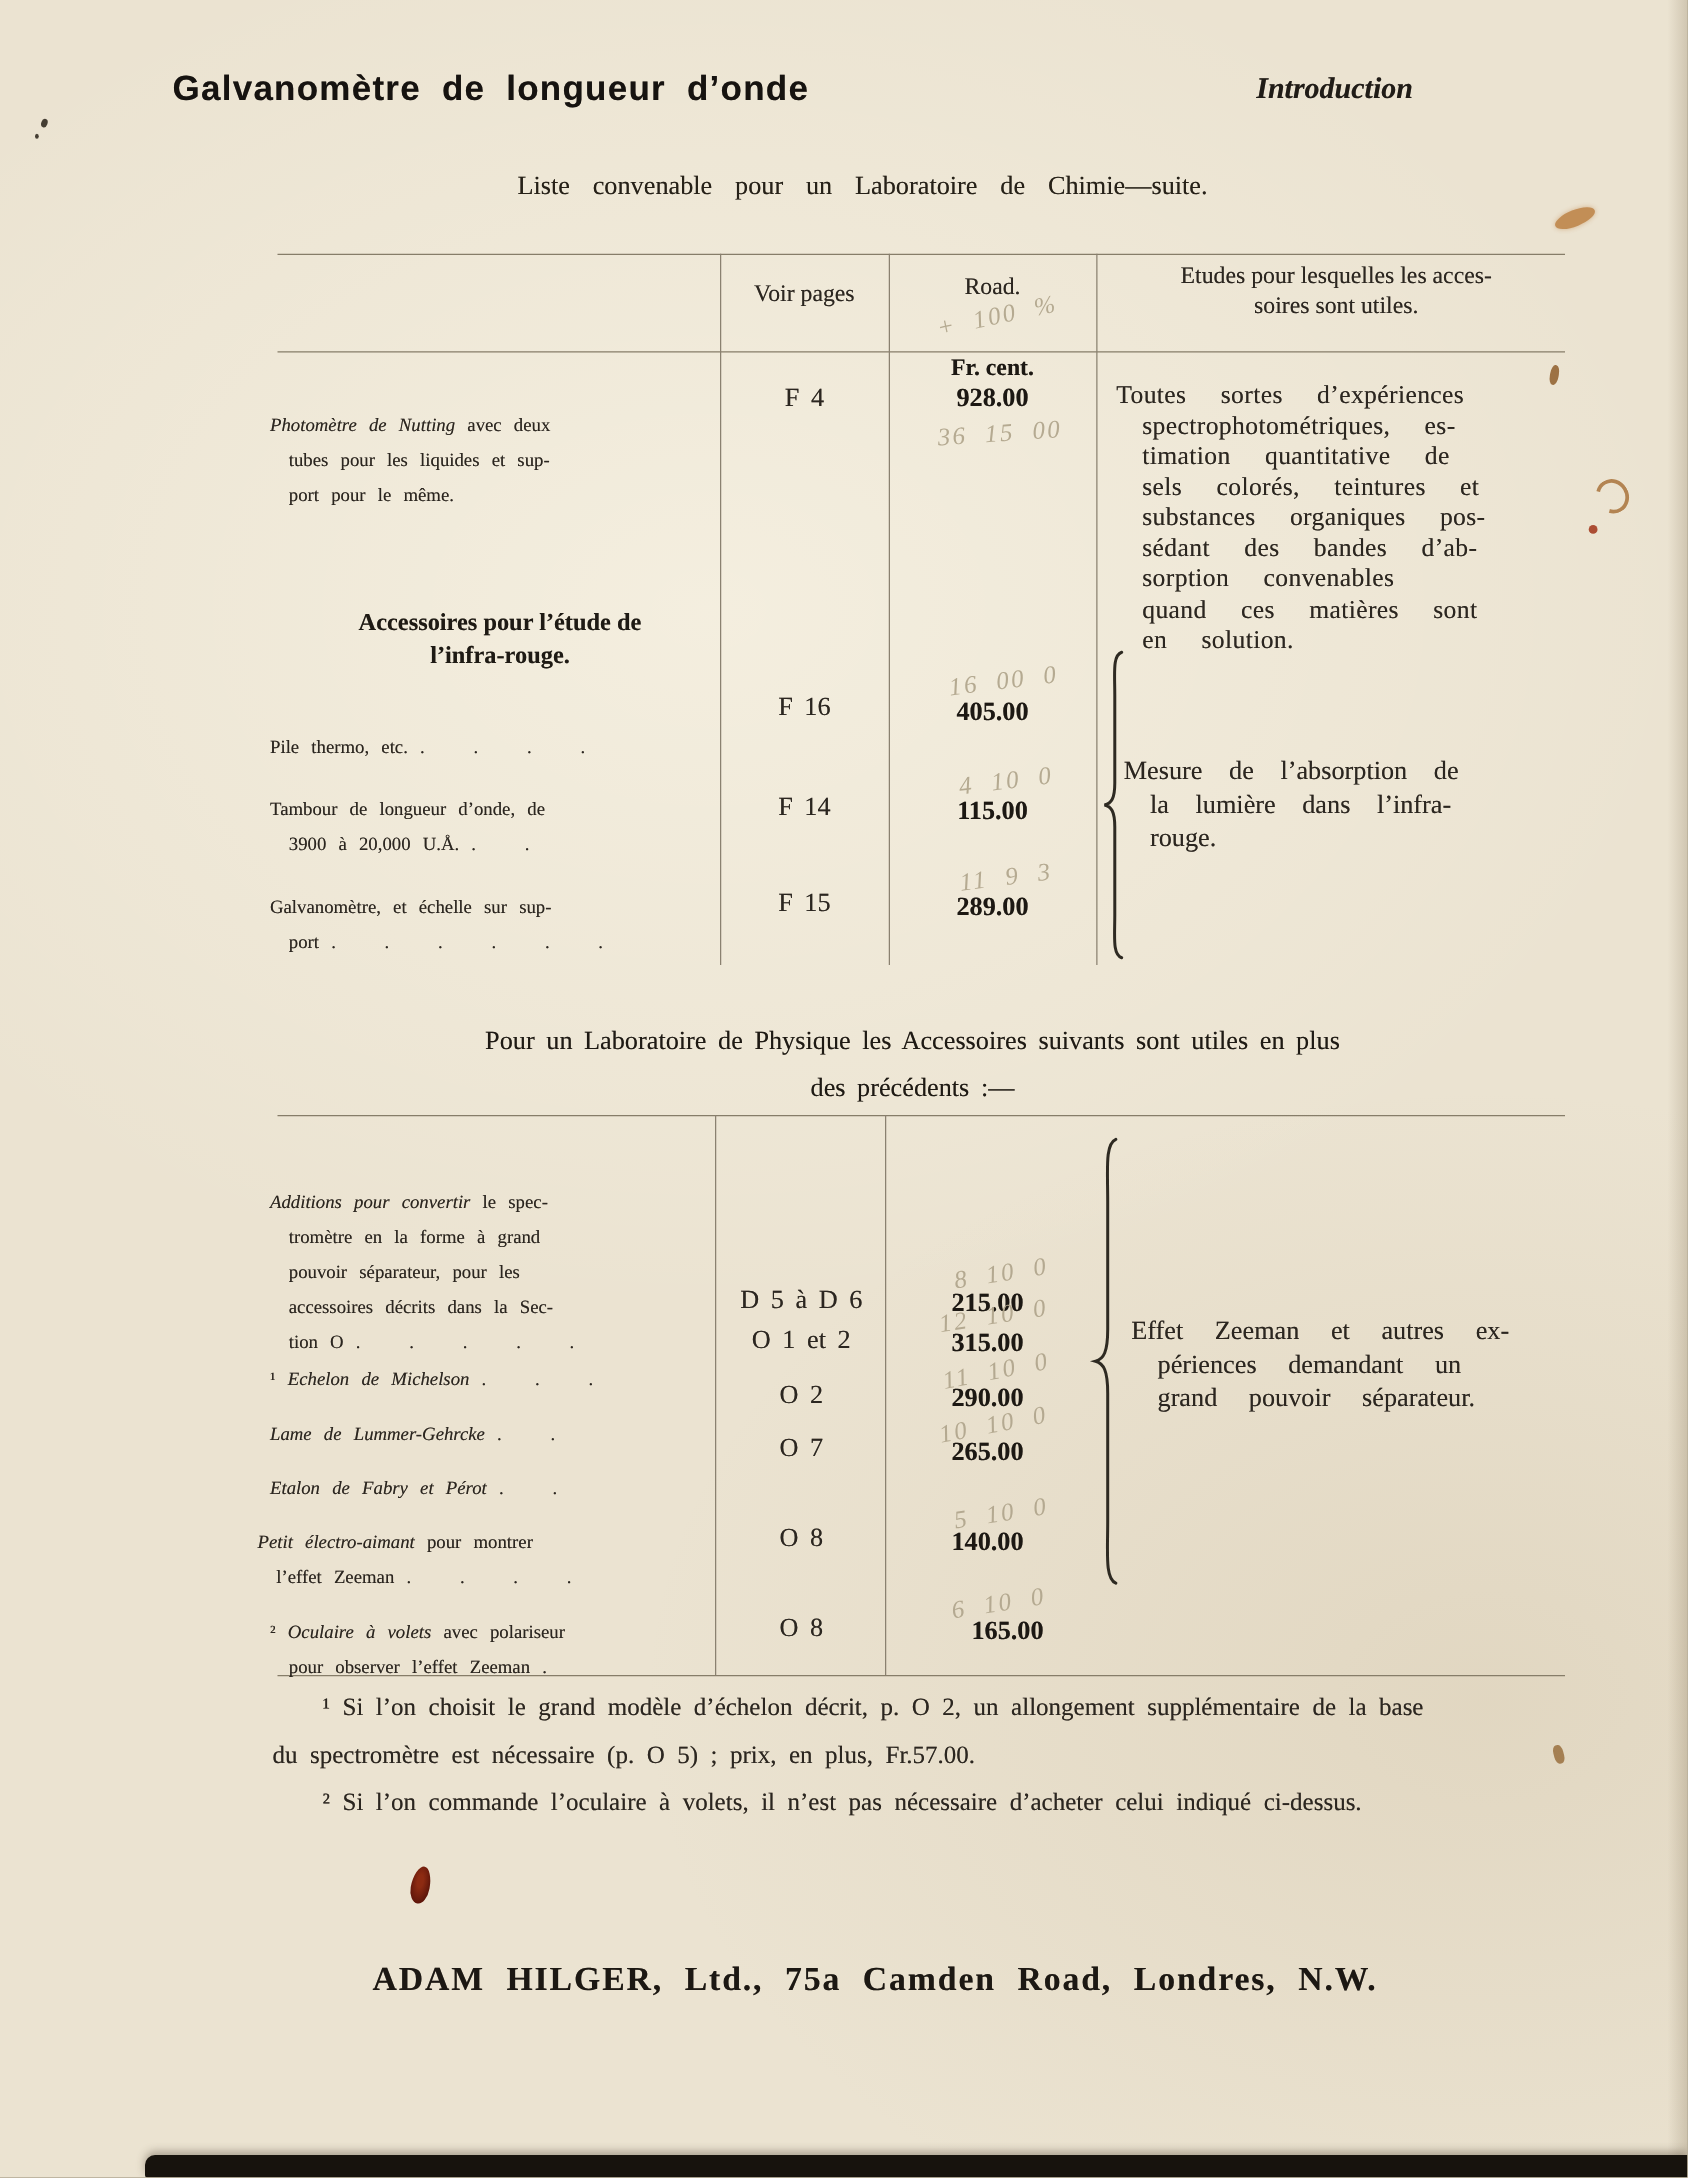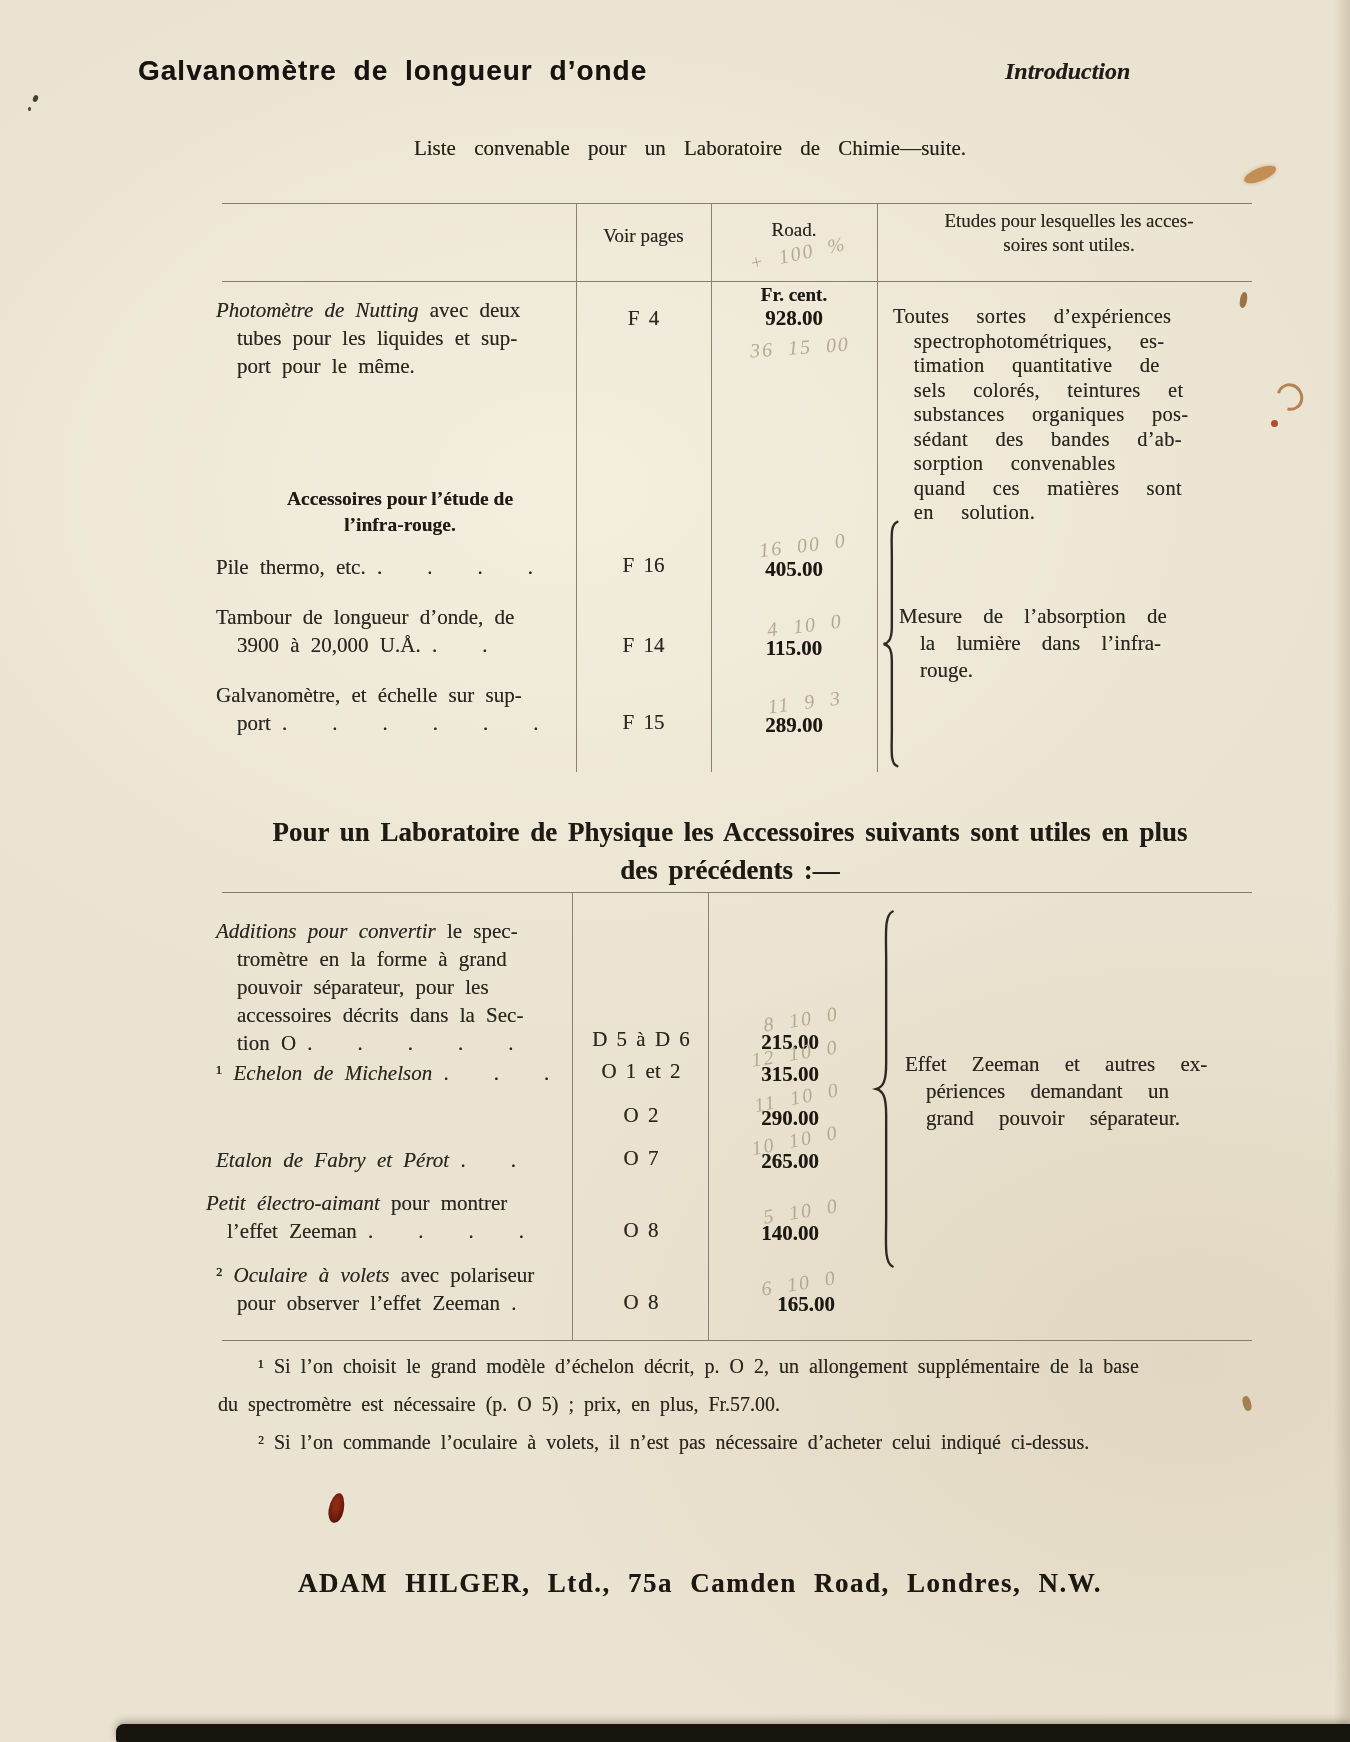--- a/index.html
+++ b/index.html
@@ -16,29 +16,29 @@
   .abs{position:absolute;}
   .pre{white-space:pre-wrap;}
   .em{font-style:italic;}
   .ctr{text-align:center;}
   .rule-h{height:1px;background:#867d69;}
   .rule-v{width:1px;background:#8a8170;}
   .hdr-left{font-family:"Liberation Sans","DejaVu Sans",sans-serif;font-weight:700;font-size:28px;letter-spacing:1px;word-spacing:8px;color:#161310;}
   .hdr-right{font-weight:700;font-style:italic;font-size:24px;color:#201c17;}
   .subtitle{font-size:21px;word-spacing:13px;color:#262118;}
   .colhead{font-size:19px;line-height:23.5px;color:#2b2620;}
-  .desc{font-size:21px;line-height:28px;word-spacing:6px;}
+  .desc{font-size:15px;line-height:28px;word-spacing:6px;margin-top:31px;}
   .pages{font-size:21px;text-align:center;word-spacing:4px;}
   .price{font-weight:700;font-size:21px;color:#1c1813;text-align:center;}
   .cur{font-weight:700;font-size:19px;color:#1c1813;text-align:center;}
   .pencil{font-style:italic;font-size:20px;color:#b2a78e;letter-spacing:2px;word-spacing:7px;text-shadow:none;opacity:.95;}
   .note{font-size:20.5px;line-height:24.5px;word-spacing:22px;letter-spacing:.3px;}
   .gnote{font-size:21px;line-height:27px;word-spacing:16px;}
   .subhead{font-weight:700;font-size:19.5px;line-height:26px;color:#1e1a14;}
-  .sect{font-weight:700;font-size:27px;line-height:38px;word-spacing:4px;color:#1e1a14;}
+  .sect{font-weight:400;font-size:21px;line-height:38px;word-spacing:4px;color:#1e1a14;}
   .fn{font-size:20px;line-height:38px;word-spacing:5px;}
   .footer{font-weight:700;font-size:27px;letter-spacing:1.5px;word-spacing:9px;color:#1c1813;}
   .brace svg{display:block;width:100%;height:100%;}
   .brace path{stroke:#2e2a22;stroke-width:2.4;fill:none;stroke-linecap:round;}
   .speck{background:#453e33;border-radius:50%;}
   .blob{background:radial-gradient(ellipse at 45% 40%, #8d2b12 20%, #5f160a 70%);
         border-radius:55% 45% 50% 50%/60% 55% 45% 40%;transform:rotate(10deg);}
   .edge-shade{background:linear-gradient(to right, rgba(120,100,70,0), rgba(110,92,62,.22));}
   .bottom-strip{background:#17130d;border-radius:8px 0 0 2px;box-shadow:0 -3px 7px rgba(70,58,42,.38);}
 </style>
@@ -135,20 +135,21 @@
  tion O .    .    .    .    .</span></div>
   <div class="abs pages" style="left:574px;top:1027px;width:134px">D 5 à D 6</div>
   <div class="abs pencil ctr" style="left:726px;top:1008px;width:150px;transform:rotate(-9deg)">8 10 0</div>
   <div class="abs price" style="left:710px;top:1030px;width:160px">215.00</div>
 
   <div class="abs desc pre" style="left:216px;top:1059px;width:364px"><span>¹ </span><span class="em">Echelon de Michelson</span><span> .    .    .</span></div>
   <div class="abs pages" style="left:574px;top:1059px;width:134px">O 1 et 2</div>
   <div class="abs pencil ctr" style="left:720px;top:1042px;width:150px;transform:rotate(-9deg)">12 10 0</div>
   <div class="abs price" style="left:710px;top:1062px;width:160px">315.00</div>
 
+  <div class="abs desc pre" style="left:216px;top:1103px;width:364px"><span class="em">Lame de Lummer-Gehrcke</span><span> .    .</span></div>
   <div class="abs pages" style="left:574px;top:1103px;width:134px">O 2</div>
   <div class="abs pencil ctr" style="left:722px;top:1086px;width:150px;transform:rotate(-11deg)">11 10 0</div>
   <div class="abs price" style="left:710px;top:1106px;width:160px">290.00</div>
 
   <div class="abs desc pre" style="left:216px;top:1146px;width:364px"><span class="em">Etalon de Fabry et Pérot</span><span> .    .</span></div>
   <div class="abs pages" style="left:574px;top:1146px;width:134px">O 7</div>
   <div class="abs pencil ctr" style="left:720px;top:1129px;width:150px;transform:rotate(-11deg)">10 10 0</div>
   <div class="abs price" style="left:710px;top:1149px;width:160px">265.00</div>
 
   <div class="abs desc pre" style="left:206px;top:1189px;width:364px"><span class="em">Petit électro-aimant</span><span> pour montrer

